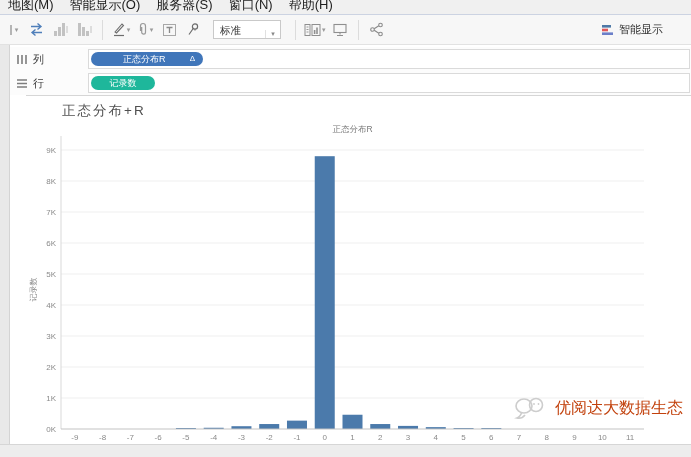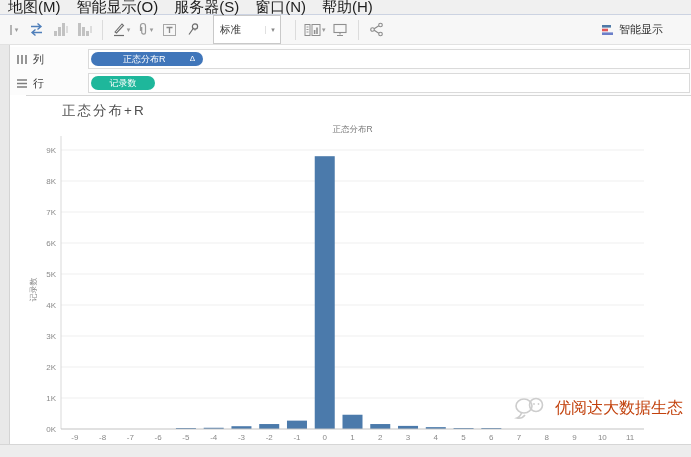--- a/index.html
+++ b/index.html
@@ -8,37 +8,37 @@
     width:691px; height:457px; overflow:hidden;
     font-family:"Liberation Sans", sans-serif;
     background:#fff;
   }
   #app { position:relative; width:691px; height:457px; background:#fff; }
 
   
   .menubar {
     position:absolute; top:0; left:0; width:691px; height:15px;
     background:#f0f0f0; border-bottom:1px solid #ccd3e2;
-    display:flex; align-items:center; font-size:15px; color:#1d1d1d;
+    display:flex; align-items:flex-end; font-size:13px; color:#1d1d1d;
   }
   .menu-item { padding:0 8px; cursor:default; white-space:nowrap; }
 
   
   .toolbar {
     position:absolute; top:15px; left:0; width:691px; height:30px;
     background:#f7f7f7; border-bottom:1px solid #e2e2e2;
     display:flex; align-items:center;
   }
   .tb { display:flex; align-items:center; justify-content:center; height:22px; min-width:20px; margin:0 2px; cursor:pointer; }
   .sep { width:1px; height:20px; background:#dcdcdc; margin:0 6px; }
   .caret { font-size:7px; color:#9a9a9a; margin-left:1px; }
   .partial-glyph { width:6px; height:10px; border-right:2px solid #b5b5b5; margin-right:2px; }
   .fit-combo {
-    display:flex; align-items:center; background:#fff; border:1px solid #c9c9c9;
-    height:29px; width:68px; margin:0 8px; font-size:10.5px; color:#333; cursor:pointer;
+    display:flex; align-items:flex-end; background:#fff; border:1px solid #c9c9c9;
+    height:19px; width:68px; margin:0 8px; font-size:10.5px; color:#333; cursor:pointer;
   }
   .fit-label { flex:1; padding-left:6px; }
   .fit-caret { width:15px; border-left:1px solid #e0e0e0; text-align:center; color:#888; font-size:7px; }
   .toolbar-spacer { flex:1; }
   .show-me { display:flex; align-items:center; gap:4px; margin-right:28px; font-size:11px; color:#333; cursor:pointer; }
 
   
   .left-strip { position:absolute; top:45px; left:0; width:10px; height:412px; background:#e9e9e9; border-right:1px solid #d4d4d4; }
   .shelf-row { position:absolute; left:10px; width:681px; height:24px; display:flex; align-items:center; background:#fcfcfc; }
   .shelf-row.r1 { top:47px; }

